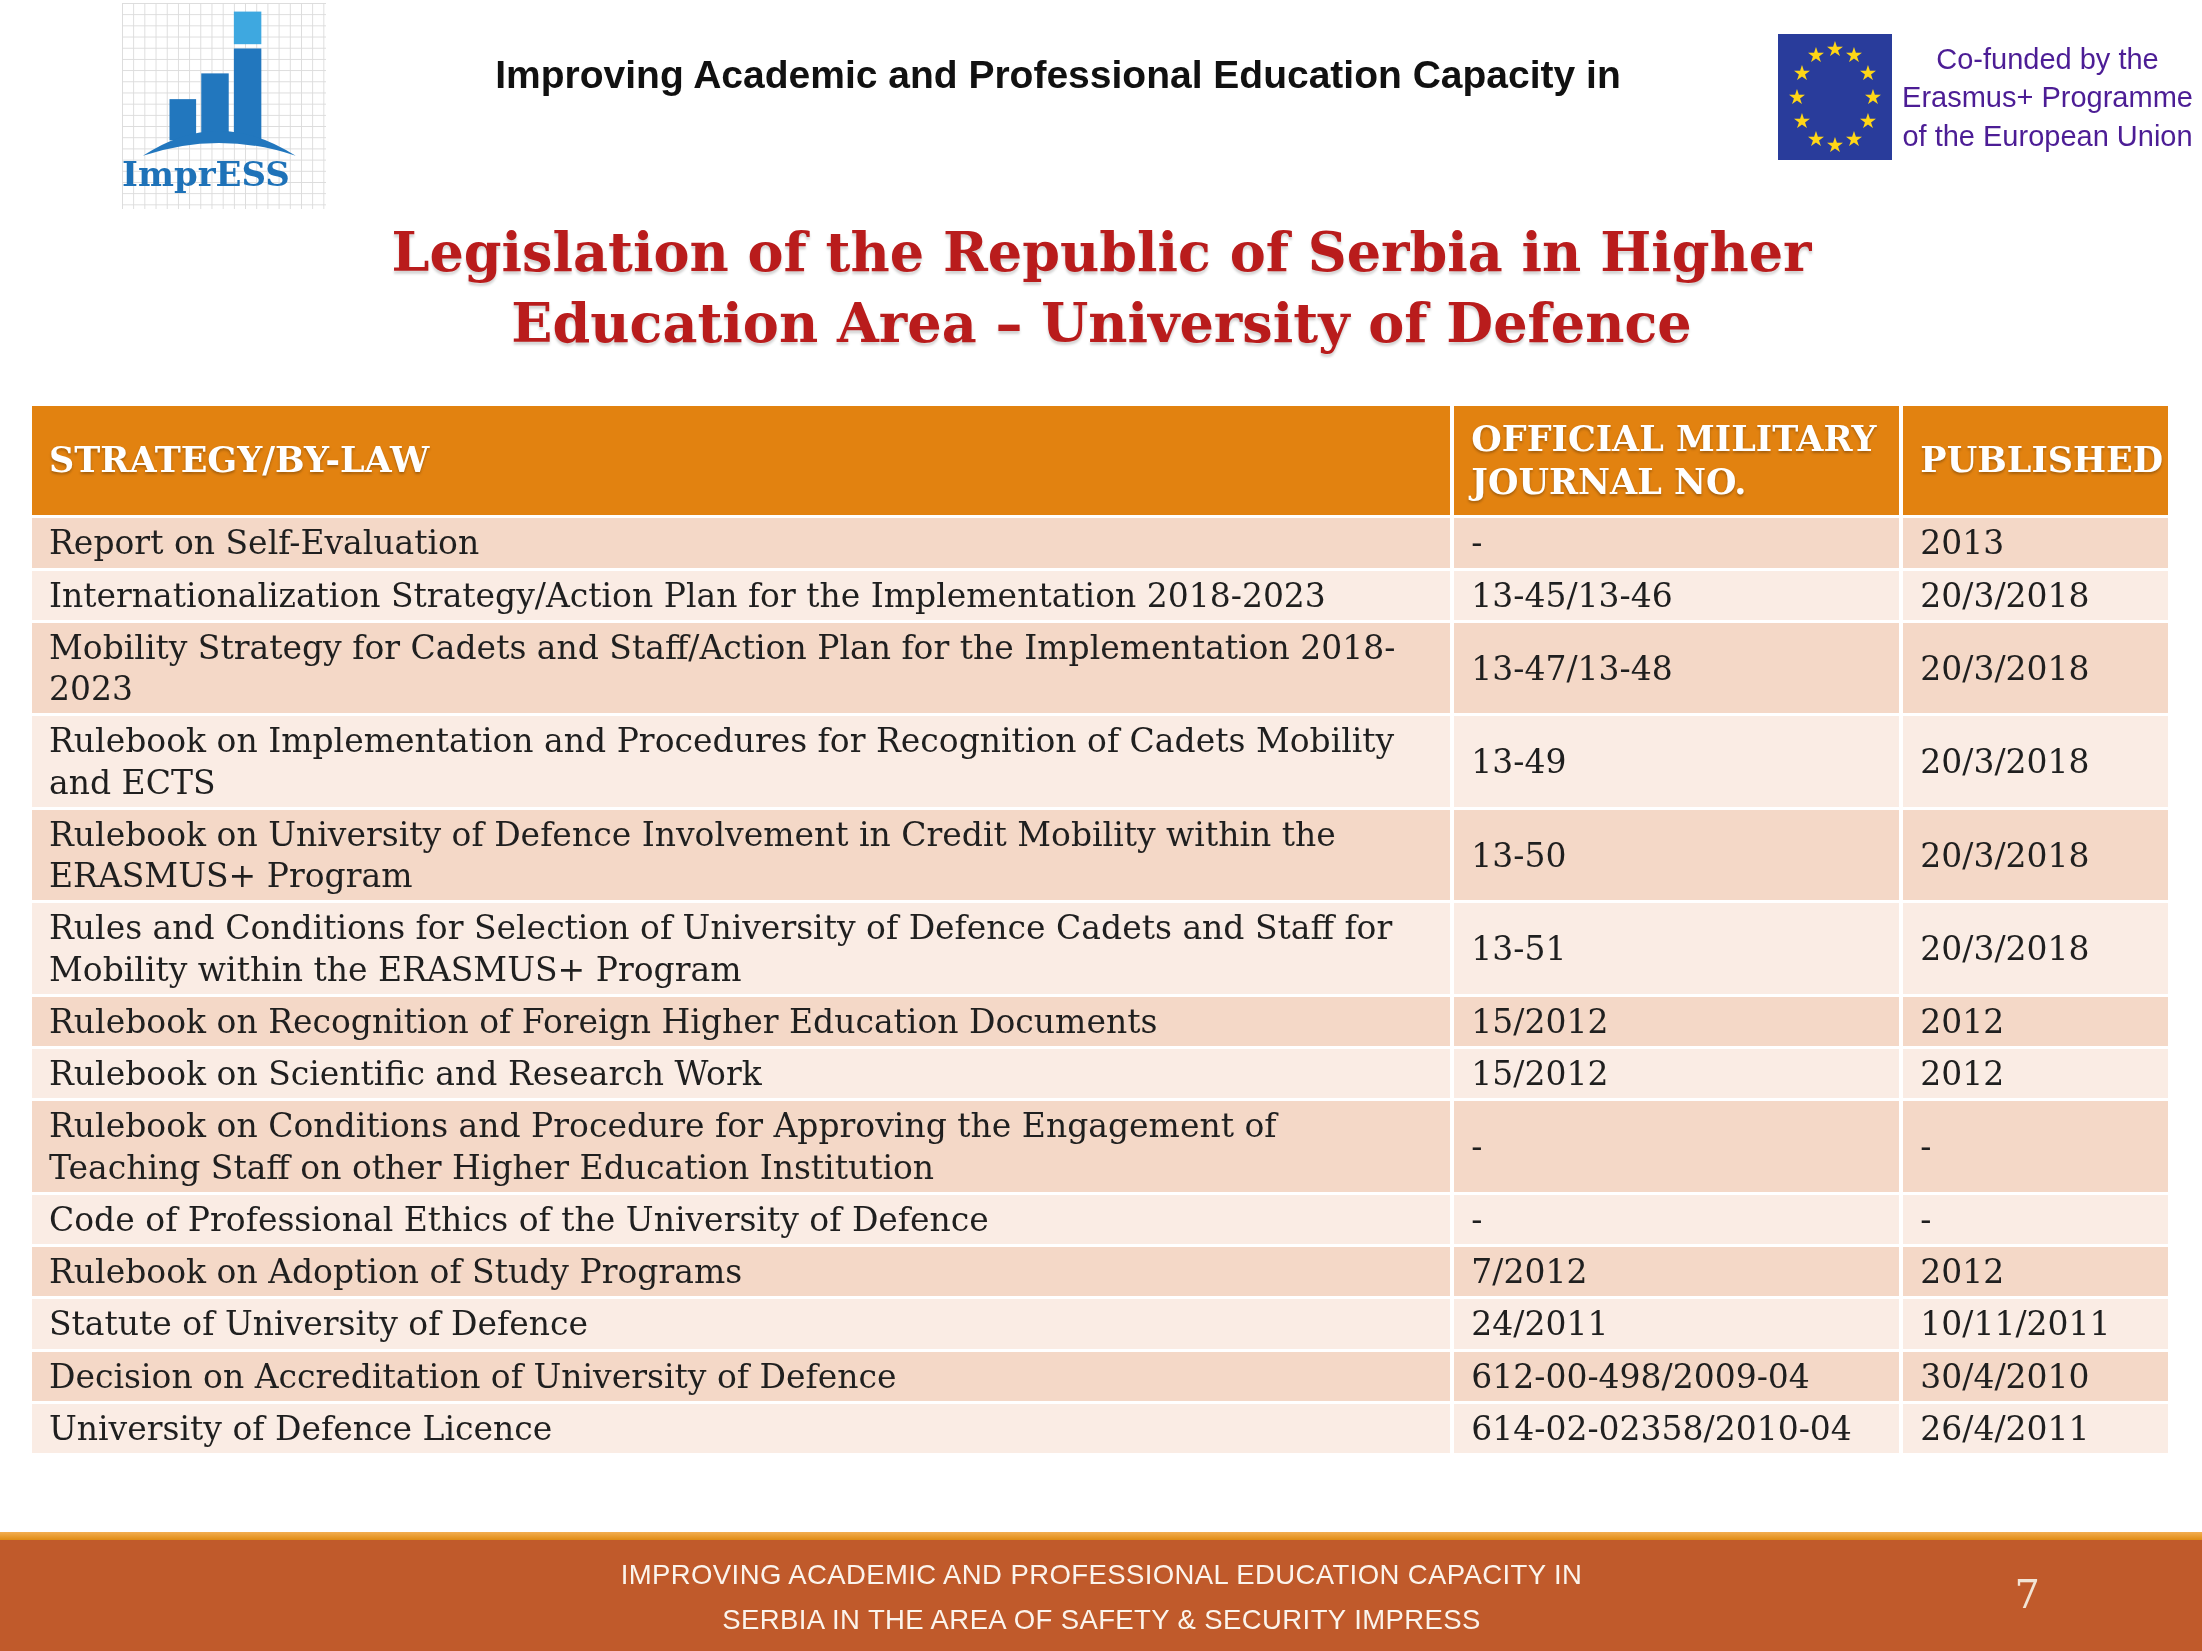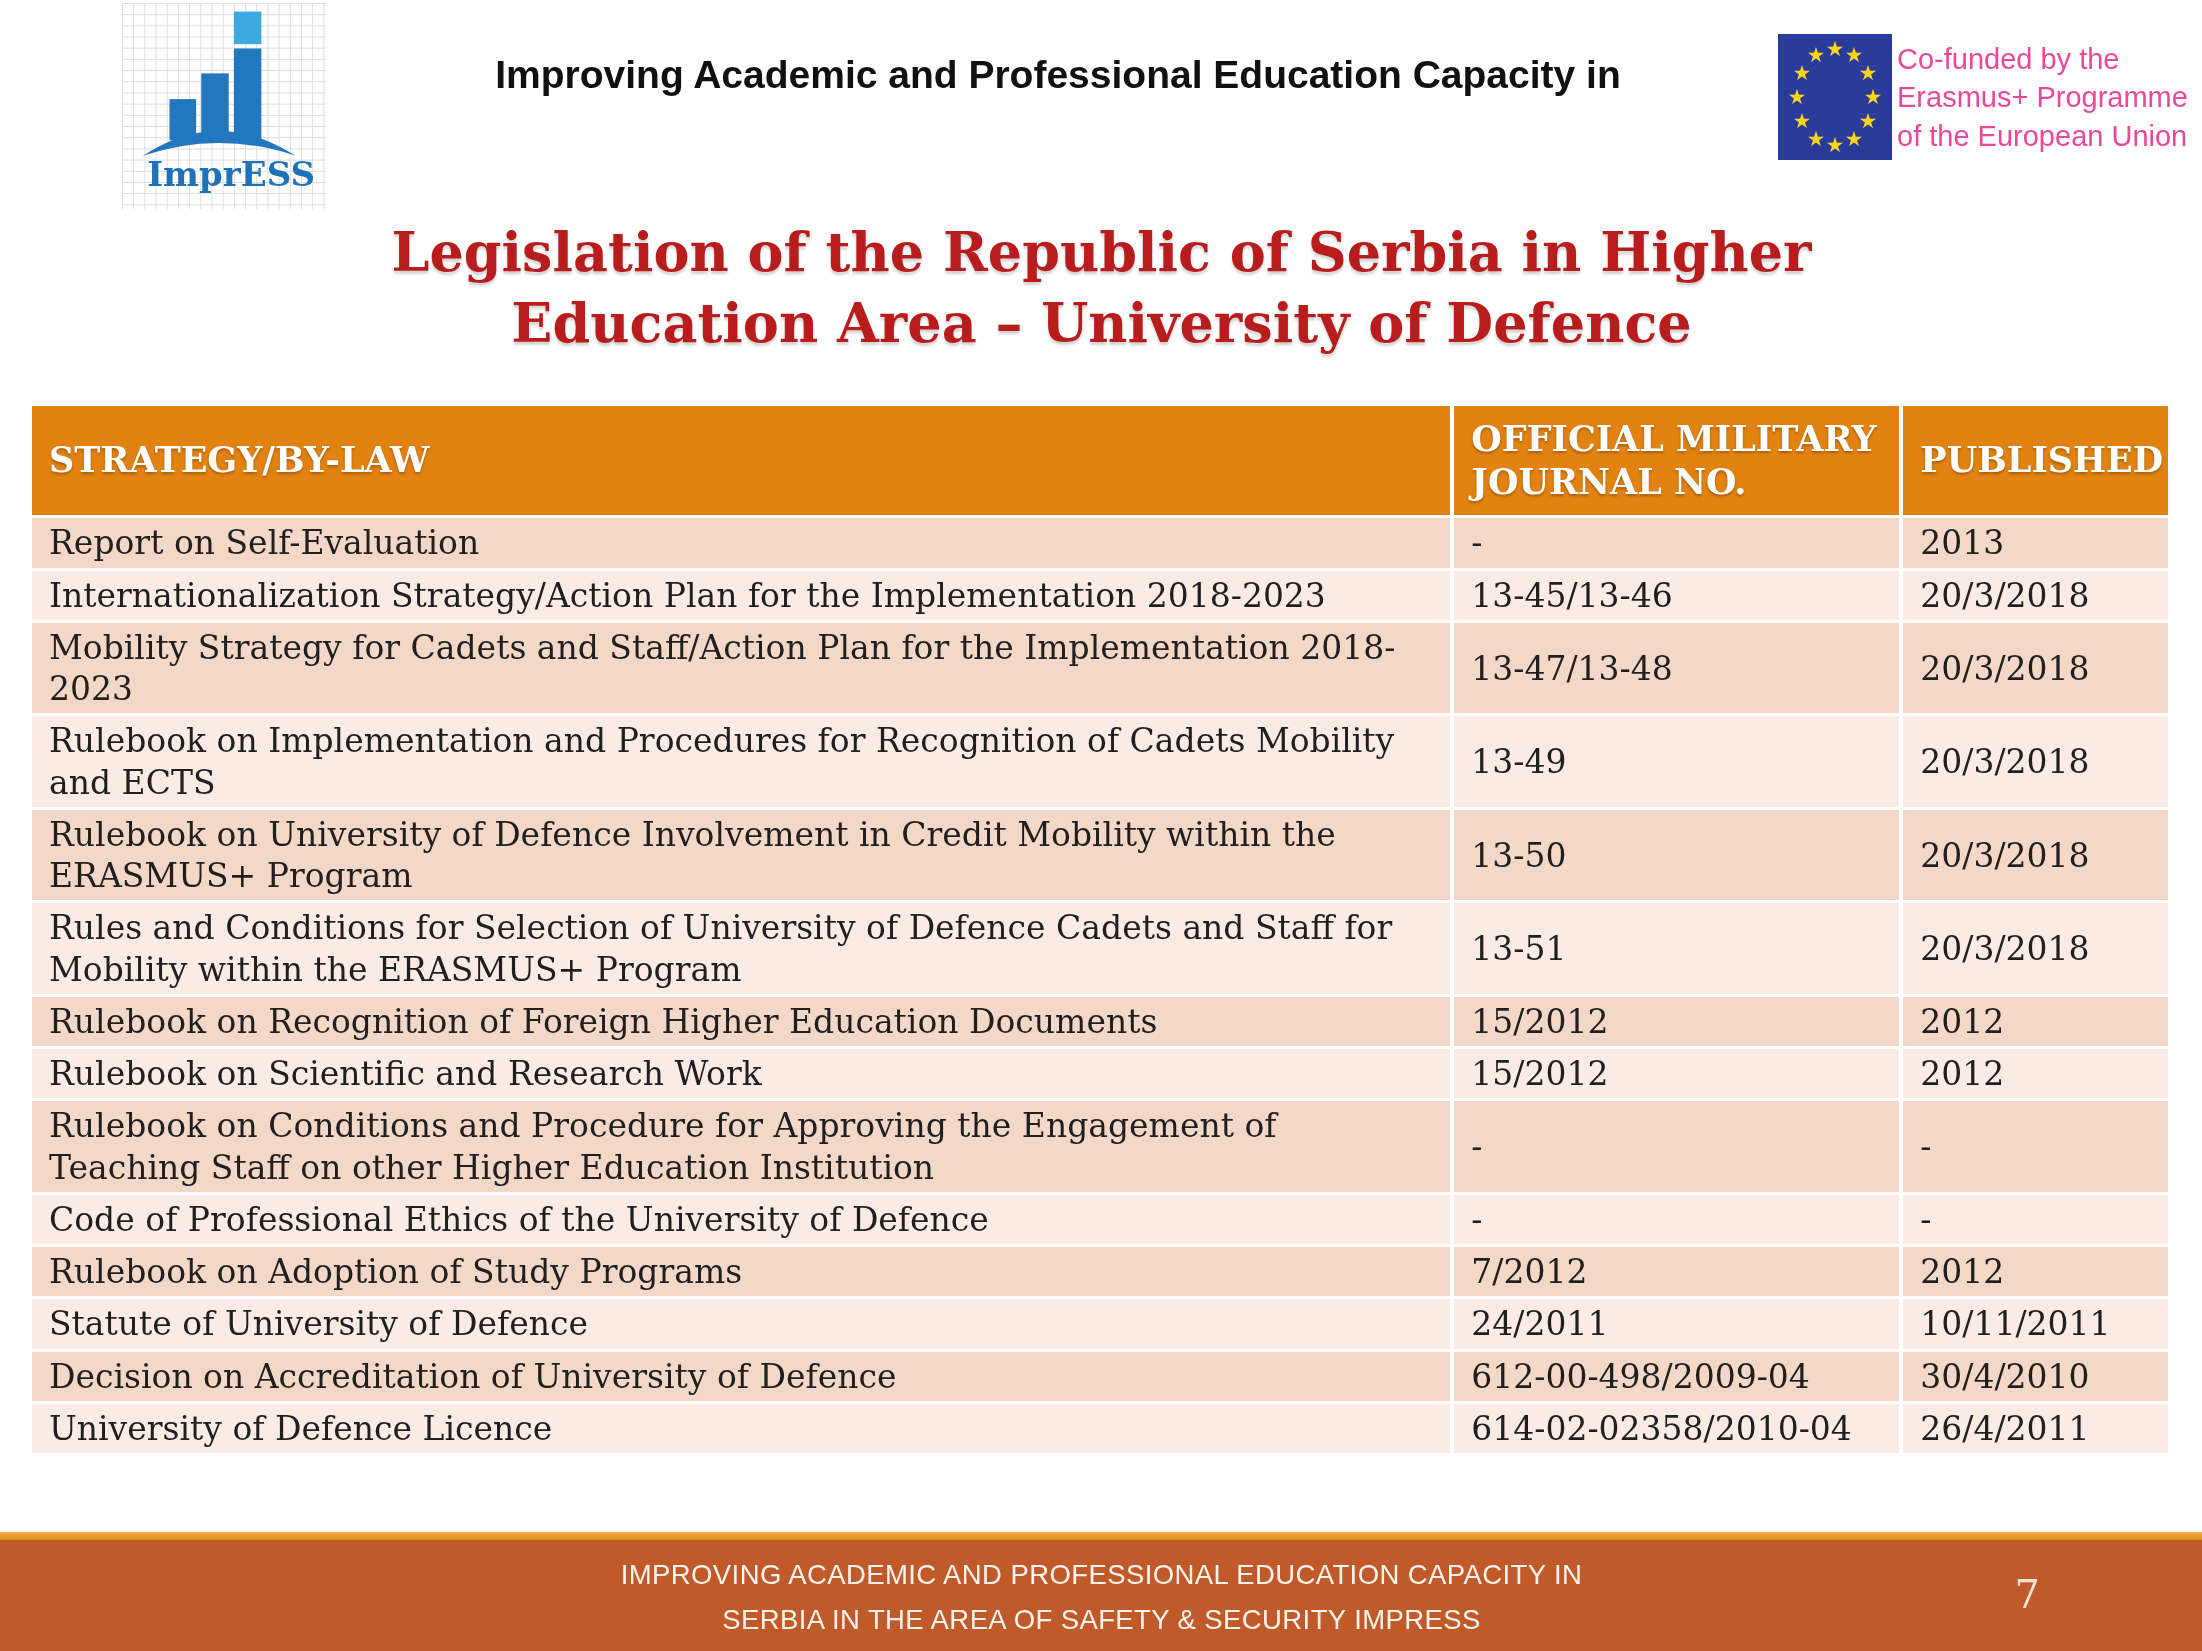--- a/index.html
+++ b/index.html
@@ -11,21 +11,21 @@
   
   .logo{
     position:absolute;left:122px;top:3.4px;width:204px;height:206px;
     background:
       linear-gradient(#dcdcdc 0.9px, transparent 0.9px),
       linear-gradient(90deg,#dcdcdc 0.9px, transparent 0.9px);
     background-size:11.2px 11.2px;background-color:#ffffff;
   }
   .logo svg{position:absolute;left:0;top:0;}
   .logo-text{
-    position:absolute;left:0;top:151px;width:193px;text-align:right;
+    position:absolute;left:0;top:151px;width:193px;text-align:left;
     font-family:"DejaVu Serif", serif;font-weight:bold;font-size:34px;color:#1e72b8;
   }
 
   
   .proj-title{
     position:absolute;left:361px;top:50px;width:1394px;text-align:center;
     font-family:"Liberation Sans", sans-serif;font-weight:bold;
     font-size:39px;line-height:1.28;color:#111111;
   }
 
@@ -34,23 +34,23 @@
     position:absolute;left:1778px;top:34px;width:114px;height:126px;
     background:#293c9b;
   }
   .eu-star{
     position:absolute;left:50%;top:50%;width:0;height:0;
     color:#ffd617;font-size:20.6px;line-height:0;
     font-family:"DejaVu Sans", sans-serif;
   }
   .eu-star span{position:absolute;transform:translate(-50%,-50%);}
   .eu-text{
-    position:absolute;left:1897px;top:40px;width:301px;text-align:left;
+    position:absolute;left:1897px;top:40px;width:301px;text-align:center;
     font-family:"Liberation Sans", sans-serif;font-size:29px;line-height:1.32;
-    color:#ec4899;
+    color:#4c1d95;
   }
 
   
   .slide-title{
     position:absolute;left:0;top:217px;width:2203px;margin:0;text-align:center;
     font-family:"DejaVu Serif", serif;font-weight:bold;font-size:54px;line-height:1.32;
     color:#b91c1c;text-shadow:0 2.6px 2.6px rgba(0,0,0,0.18);
   }
 
   

